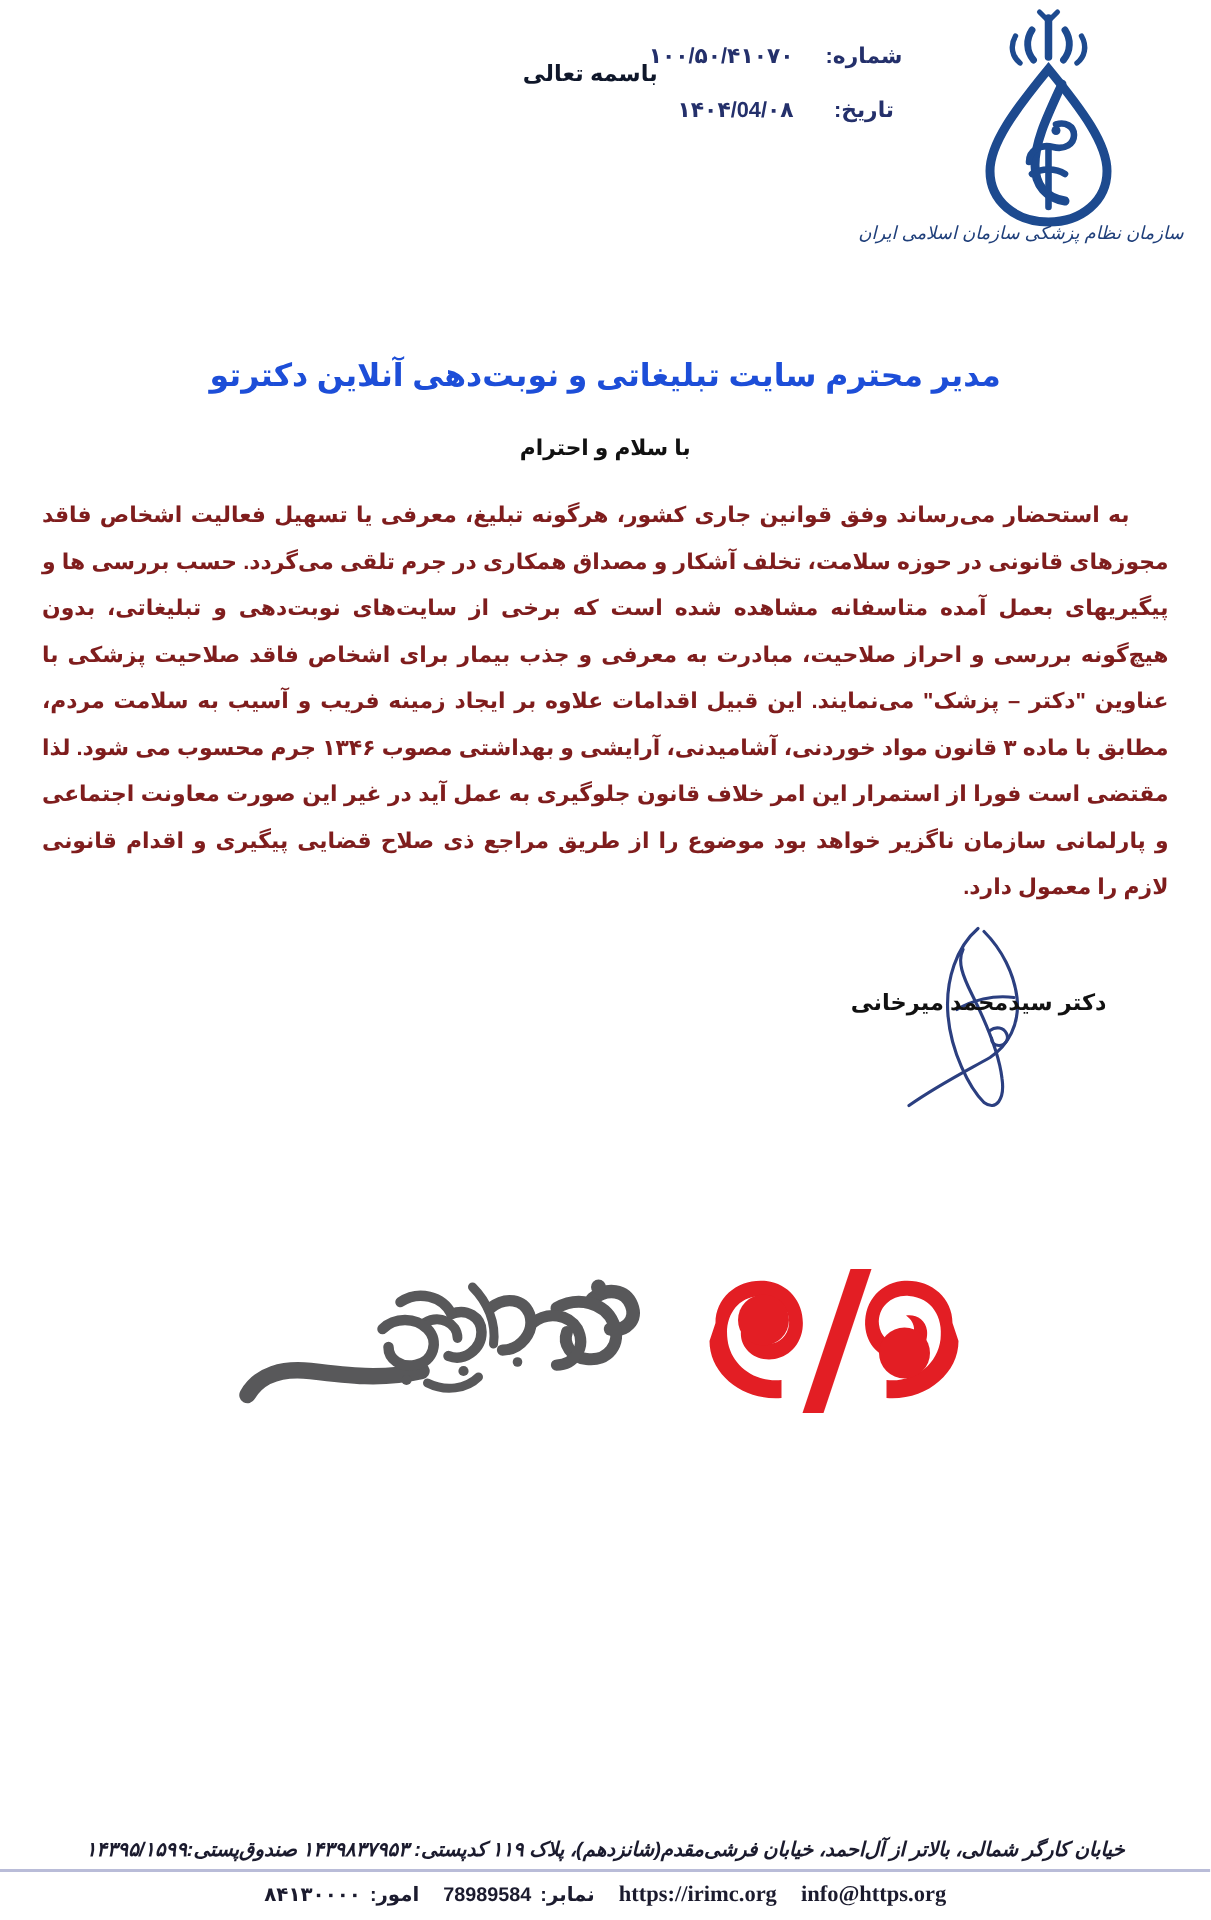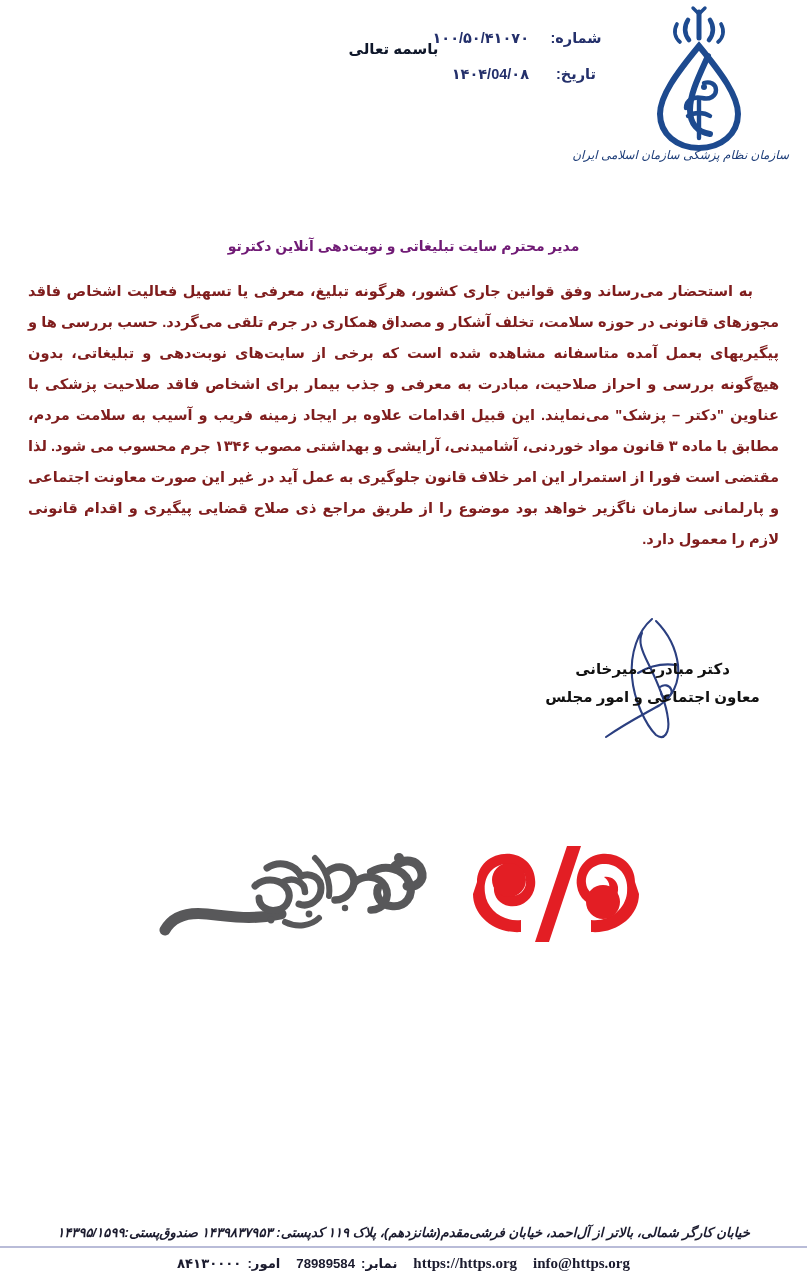--- a/index.html
+++ b/index.html
@@ -91,23 +91,23 @@
   }
 
   
   .content {
     position: relative;
     padding: 0 22px;
   }
   .addressee {
     margin-top: 38px;
     text-align: center;
-    font-size: 14px;
-    font-weight: bold;
-    color: #701a75;
+    font-size: 21px;
+    font-weight: bold;
+    color: #1d4ed8;
     letter-spacing: -0.2px;
   }
   .salutation {
     margin-top: 28px;
     text-align: center;
     font-size: 14.5px;
     font-weight: bold;
     color: #111111;
   }
   .body-text {
@@ -247,34 +247,34 @@
       </div>
       <div class="meta-row">
         <span class="meta-label">تاریخ:</span>
         <span class="meta-value">۱۴۰۴/04/۰۸</span>
       </div>
     </div>
   </div>
 
   <div class="content">
     <div class="addressee">مدیر محترم سایت تبلیغاتی و نوبت‌دهی آنلاین دکترتو</div>
+    <div class="salutation">با سلام و احترام</div>
     <div class="body-text">به استحضار می‌رساند وفق قوانین جاری کشور، هرگونه تبلیغ، معرفی یا تسهیل فعالیت اشخاص فاقد مجوزهای قانونی در حوزه سلامت، تخلف آشکار و مصداق همکاری در جرم تلقی می‌گردد. حسب بررسی ها و پیگیریهای بعمل آمده متاسفانه مشاهده شده است که برخی از سایت‌های نوبت‌دهی و تبلیغاتی، بدون هیچ‌گونه بررسی و احراز صلاحیت، مبادرت به معرفی و جذب بیمار برای اشخاص فاقد صلاحیت پزشکی با عناوین "دکتر – پزشک" می‌نمایند. این قبیل اقدامات علاوه بر ایجاد زمینه فریب و آسیب به سلامت مردم، مطابق با ماده ۳ قانون مواد خوردنی، آشامیدنی، آرایشی و بهداشتی مصوب ۱۳۴۶ جرم محسوب می شود. لذا مقتضی است فورا از استمرار این امر خلاف قانون جلوگیری به عمل آید در غیر این صورت معاونت اجتماعی و پارلمانی سازمان ناگزیر خواهد بود موضوع را از طریق مراجع ذی صلاح قضایی پیگیری و اقدام قانونی لازم را معمول دارد.</div>
   </div>
 
   <div class="signature">
     <svg class="sig-scribble" viewBox="0 0 120 130" aria-hidden="true">
       <g fill="none" stroke="#2b3f80" stroke-width="2.1" stroke-linecap="round">
         <path d="M58 6 C44 18 36 40 38 64 C40 88 52 112 62 122 C70 128 76 120 74 106 C72 88 62 66 54 50 C48 38 44 28 48 20"></path>
         <path d="M62 8 C74 20 82 36 84 52 C86 70 78 84 66 92 C52 100 32 110 12 124"></path>
         <path d="M44 60 C54 54 68 50 82 52"></path>
         <path d="M66 74 c4 -3 9 -2 11 2 c2 4 -1 8 -5 8 c-3 0 -5 -2 -5 -5"></path>
       </g>
     </svg>
-    <div class="sig-name">دکتر مبادرت میرخانی</div>
-    <div class="sig-title">معاون اجتماعی و امور مجلس</div>
+    <div class="sig-name">دکتر سیدمحمد میرخانی</div>
   </div>
 
   <div class="watermark">
 
     <svg class="mehr-mark" viewBox="0 0 186 112" aria-hidden="true">
       <g fill="#E31E24">
 
         <path d="M14 44 C14 26 30 14 48 16 C64 18 74 32 72 48 C70 62 58 70 46 68 C36 66 30 58 31 49 C32 42 38 38 45 39 C38 44 38 52 44 56 C52 61 62 55 63 45 C64 33 54 25 43 26 C28 27 20 40 22 55 C24 72 40 84 58 82 L58 94 C32 96 10 78 10 56 Z"></path>
         <circle cx="46" cy="42" r="17"></circle>
 
@@ -310,21 +310,21 @@
         <circle cx="186" cy="70" r="3.2"></circle>
       </g>
     </svg>
   </div>
 
   <div class="footer">
     <div class="footer-address">خیابان کارگر شمالی، بالاتر از آل‌احمد، خیابان فرشی‌مقدم(شانزدهم)، پلاک ۱۱۹  کدپستی: ۱۴۳۹۸۳۷۹۵۳ صندوق‌پستی:۱۴۳۹۵/۱۵۹۹</div>
     <div class="footer-divider"></div>
     <div class="footer-contact">
       <span class="ltr">info@https.org</span>
-      <span class="ltr">https://https.org</span>
+      <span class="ltr">https://irimc.org</span>
       <span class="footer-pair">
         <span>نمابر:</span>
         <span>78989584</span>
       </span>
       <span class="footer-pair">
         <span>امور:</span>
         <span>۸۴۱۳۰۰۰۰</span>
       </span>
     </div>
   </div>

